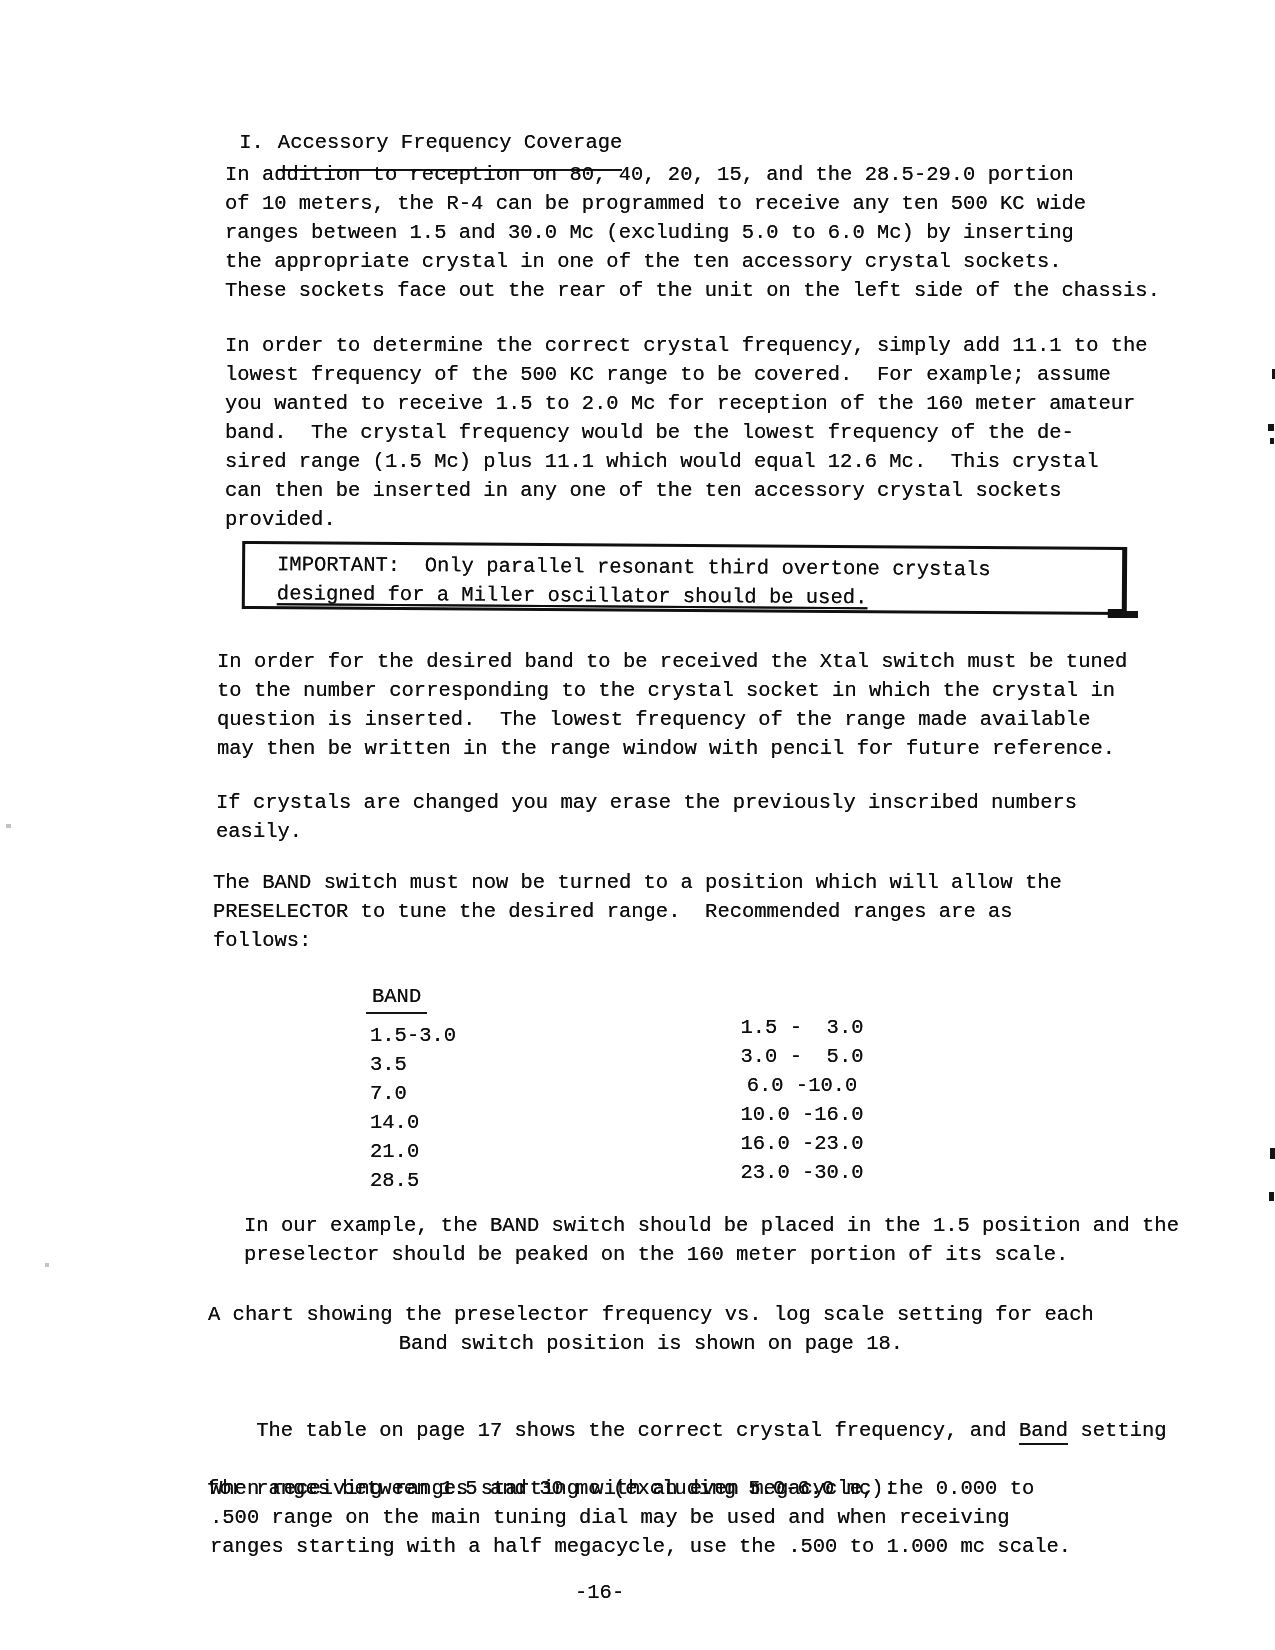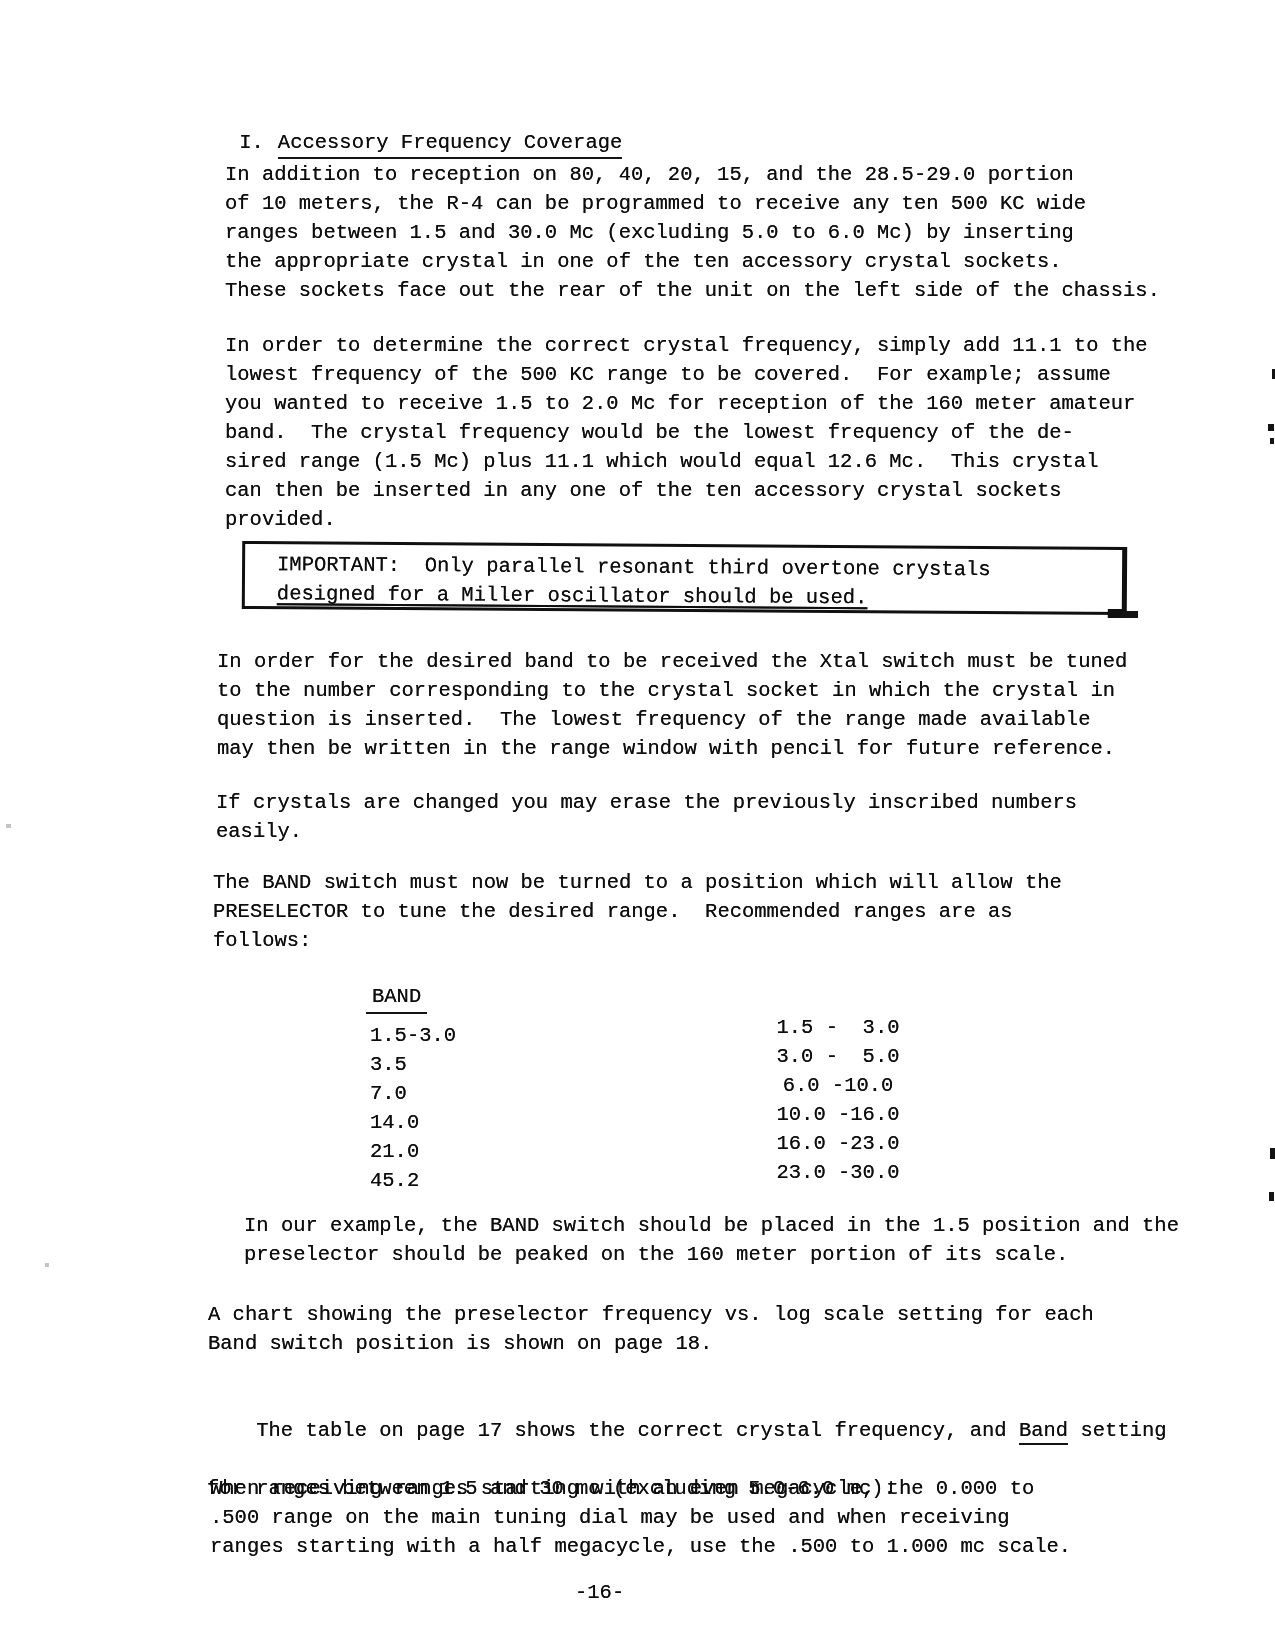--- a/index.html
+++ b/index.html
@@ -25,21 +25,21 @@
     line-height: 29px;
     white-space: pre;
     text-shadow: 0 0 0.5px rgba(10,10,10,0.85);
   }
   .tline {
     white-space: pre;
     height: 29px;
   }
   .heading-underline {
     border-bottom: 2.5px solid #141414;
-    padding-bottom: 3px;
+    padding-bottom: 15px;
   }
   .heading-numeral {
     margin-right: 14px;
   }
   .inline-underline {
     border-bottom: 2px solid #141414;
     padding-bottom: 1px;
   }
   .important-box {
     position: absolute;
@@ -122,35 +122,35 @@
   <div class="para" style="left:216px; top:788px;"><div class="tline">If crystals are changed you may erase the previously inscribed numbers</div><div class="tline">easily.</div></div>
 
   <div class="table-header" style="left:366px; top:984px; padding:0 6px 3px 6px;">BAND</div>
 
   <div class="table-col" style="left:370px; top:1021px;">
     <div class="tline">1.5-3.0</div>
     <div class="tline">3.5</div>
     <div class="tline">7.0</div>
     <div class="tline">14.0</div>
     <div class="tline">21.0</div>
-    <div class="tline">45.2</div>
+    <div class="tline">28.5</div>
   </div>
 
-  <div class="table-col range-col" style="left:628px; top:1013px;">
+  <div class="table-col range-col" style="left:592px; top:1013px;">
     <div class="tline">1.5 -  3.0</div>
     <div class="tline">3.0 -  5.0</div>
     <div class="tline">6.0 -10.0</div>
     <div class="tline">10.0 -16.0</div>
     <div class="tline">16.0 -23.0</div>
     <div class="tline">23.0 -30.0</div>
   </div>
 
   <div class="para" style="left:208px; top:1211px;margin-left:36px;"><div class="tline">In our example, the BAND switch should be placed in the 1.5 position and the</div><div class="tline">preselector should be peaked on the 160 meter portion of its scale.</div></div>
 
-  <div class="para" style="left:208px; top:1300px;"><div class="tline">A chart showing the preselector frequency vs. log scale setting for each</div><div class="tline">Band switch position is shown on page 18.</div></div>
+  <div class="para" style="left:208px; top:1300px;text-align:center;"><div class="tline">A chart showing the preselector frequency vs. log scale setting for each</div><div class="tline">Band switch position is shown on page 18.</div></div>
 
   <div class="para" style="left:207px; top:1387px;">
     <span>The table on page 17 shows the correct crystal frequency, and </span><span class="inline-underline">Band</span><span> setting</span>
     <div class="tline">for ranges between 1.5 and 30 mc (excluding 5.0-6.0 mc).</div>
   </div>
 
   <div class="para" style="left:210px; top:1474px;"><div class="tline">When receiving ranges starting with an even megacycle, the 0.000 to</div><div class="tline">.500 range on the main tuning dial may be used and when receiving</div><div class="tline">ranges starting with a half megacycle, use the .500 to 1.000 mc scale.</div></div>
 
   <div class="para" style="left:575px; top:1578px;">-16-</div>
 

